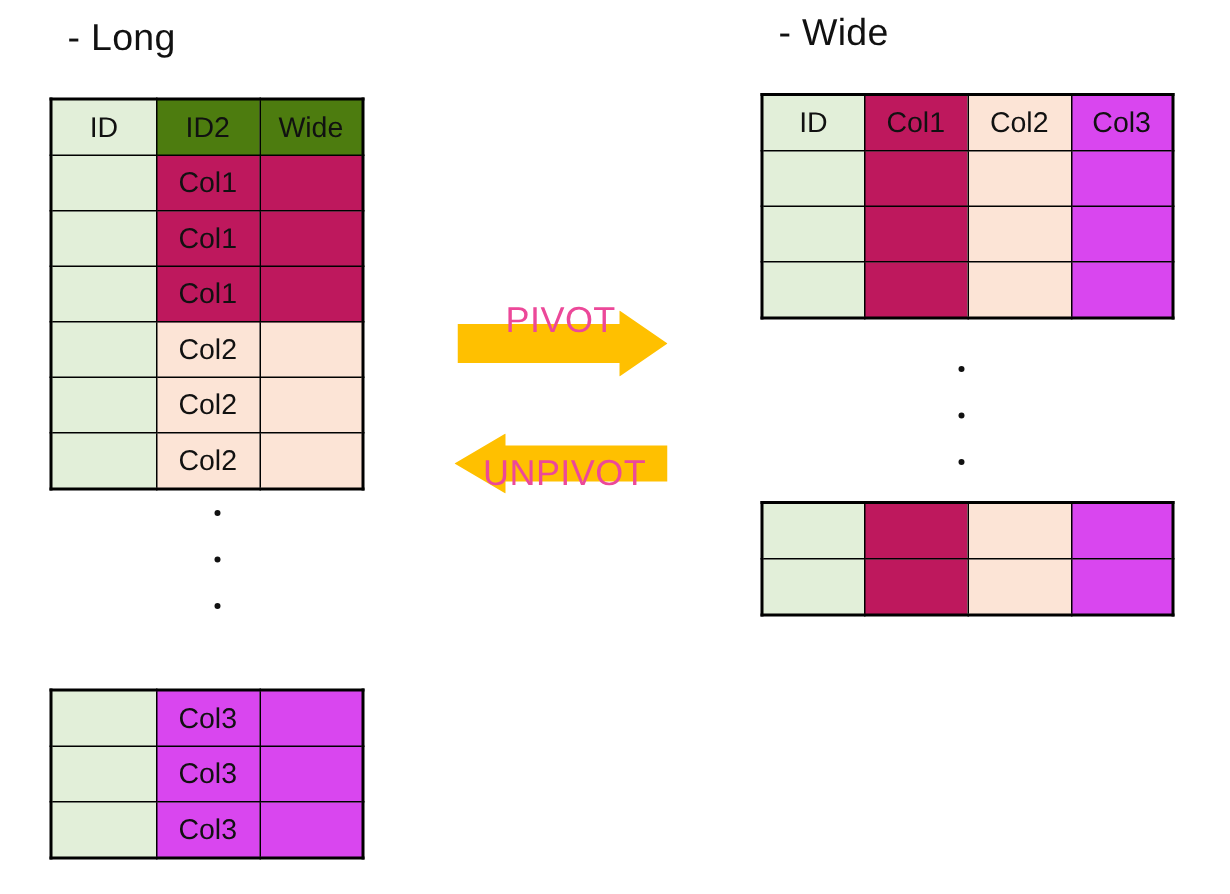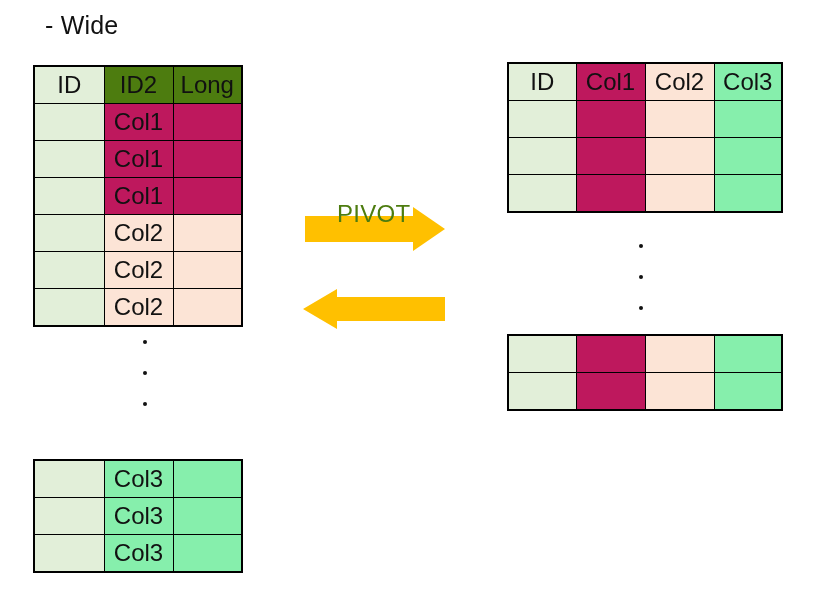--- a/index.html
+++ b/index.html
@@ -32,31 +32,31 @@
     border-collapse: collapse;
     table-layout: fixed;
     border: 2.5px solid #000000;
     background: #ffffff;
   }
   .tbl td {
     border: 1.6px solid #000000;
     padding: 0;
     text-align: center;
     vertical-align: middle;
-    font-size: 24px;
+    font-size: 19px;
     font-weight: 400;
     color: #111111;
     line-height: 1;
     height: 36px;
   }
 
   .c-green  { background: #E2EFD9; }
   .c-blue   { background: #be185d; }
   .c-orange { background: #FCE4D6; margin-left: 16px; }
-  .c-gray   { background: #86efac; margin-left: 24px; }
+  .c-gray   { background: #d946ef; margin-left: 24px; }
   .c-white  { background: #4d7c0f; }
 
   
   .vdots {
     position: absolute;
     display: flex;
     flex-direction: column;
     align-items: center;
     justify-content: space-between;
   }
@@ -70,43 +70,43 @@
 
   
   .arrow-wrap {
     position: absolute;
   }
   .arrow-wrap svg { display: block; }
   .arrow-label {
     position: absolute;
     font-size: 24px;
     font-weight: 400;
-    color: #4d7c0f;
+    color: #ec4899;
     white-space: nowrap;
     letter-spacing: 0.3px;
   }
 </style>
 </head>
 <body>
 
 <div id="canvas">
 
-  <div class="section-title" style="left:45px; top:11px;">- Wide</div>
+  <div class="section-title" style="left:45px; top:11px;">- Long</div>
 
   <table class="tbl" style="left:33px; top:65px; width:208px;">
     <colgroup>
       <col style="width:70px">
         <col style="width:69px">
         <col style="width:69px">
     </colgroup>
     <tbody>
       <tr>
         <td class="c-green">ID</td>
         <td class="c-white">ID2</td>
-        <td class="c-white">Long</td>
+        <td class="c-white">Wide</td>
       </tr>
       <tr>
         <td class="c-green"></td>
         <td class="c-blue">Col1</td>
         <td class="c-blue"></td>
       </tr>
       <tr>
         <td class="c-green"></td>
         <td class="c-blue">Col1</td>
         <td class="c-blue"></td>
@@ -170,21 +170,23 @@
       <path d="M0,9 L108,9 L108,0 L140,22 L108,44 L108,35 L0,35 Z" fill="#FFC000"></path>
     </svg>
   </div>
   <div class="arrow-label" style="left:337px; top:200px;">PIVOT</div>
 
   <div class="arrow-wrap" style="left:303px; top:289px;">
     <svg width="142" height="40" viewBox="0 0 142 40">
       <path d="M142,8 L34,8 L34,0 L0,20 L34,40 L34,32 L142,32 Z" fill="#FFC000"></path>
     </svg>
   </div>
-
+  <div class="arrow-label" style="left:322px; top:302px;">UNPIVOT</div>
+
+  <div class="section-title" style="left:519px; top:8px;">- Wide</div>
 
   <table class="tbl" style="left:507px; top:62px; width:274px;">
     <colgroup>
       <col style="width:68px">
         <col style="width:69px">
         <col style="width:69px">
         <col style="width:68px">
     </colgroup>
     <tbody>
       <tr>

